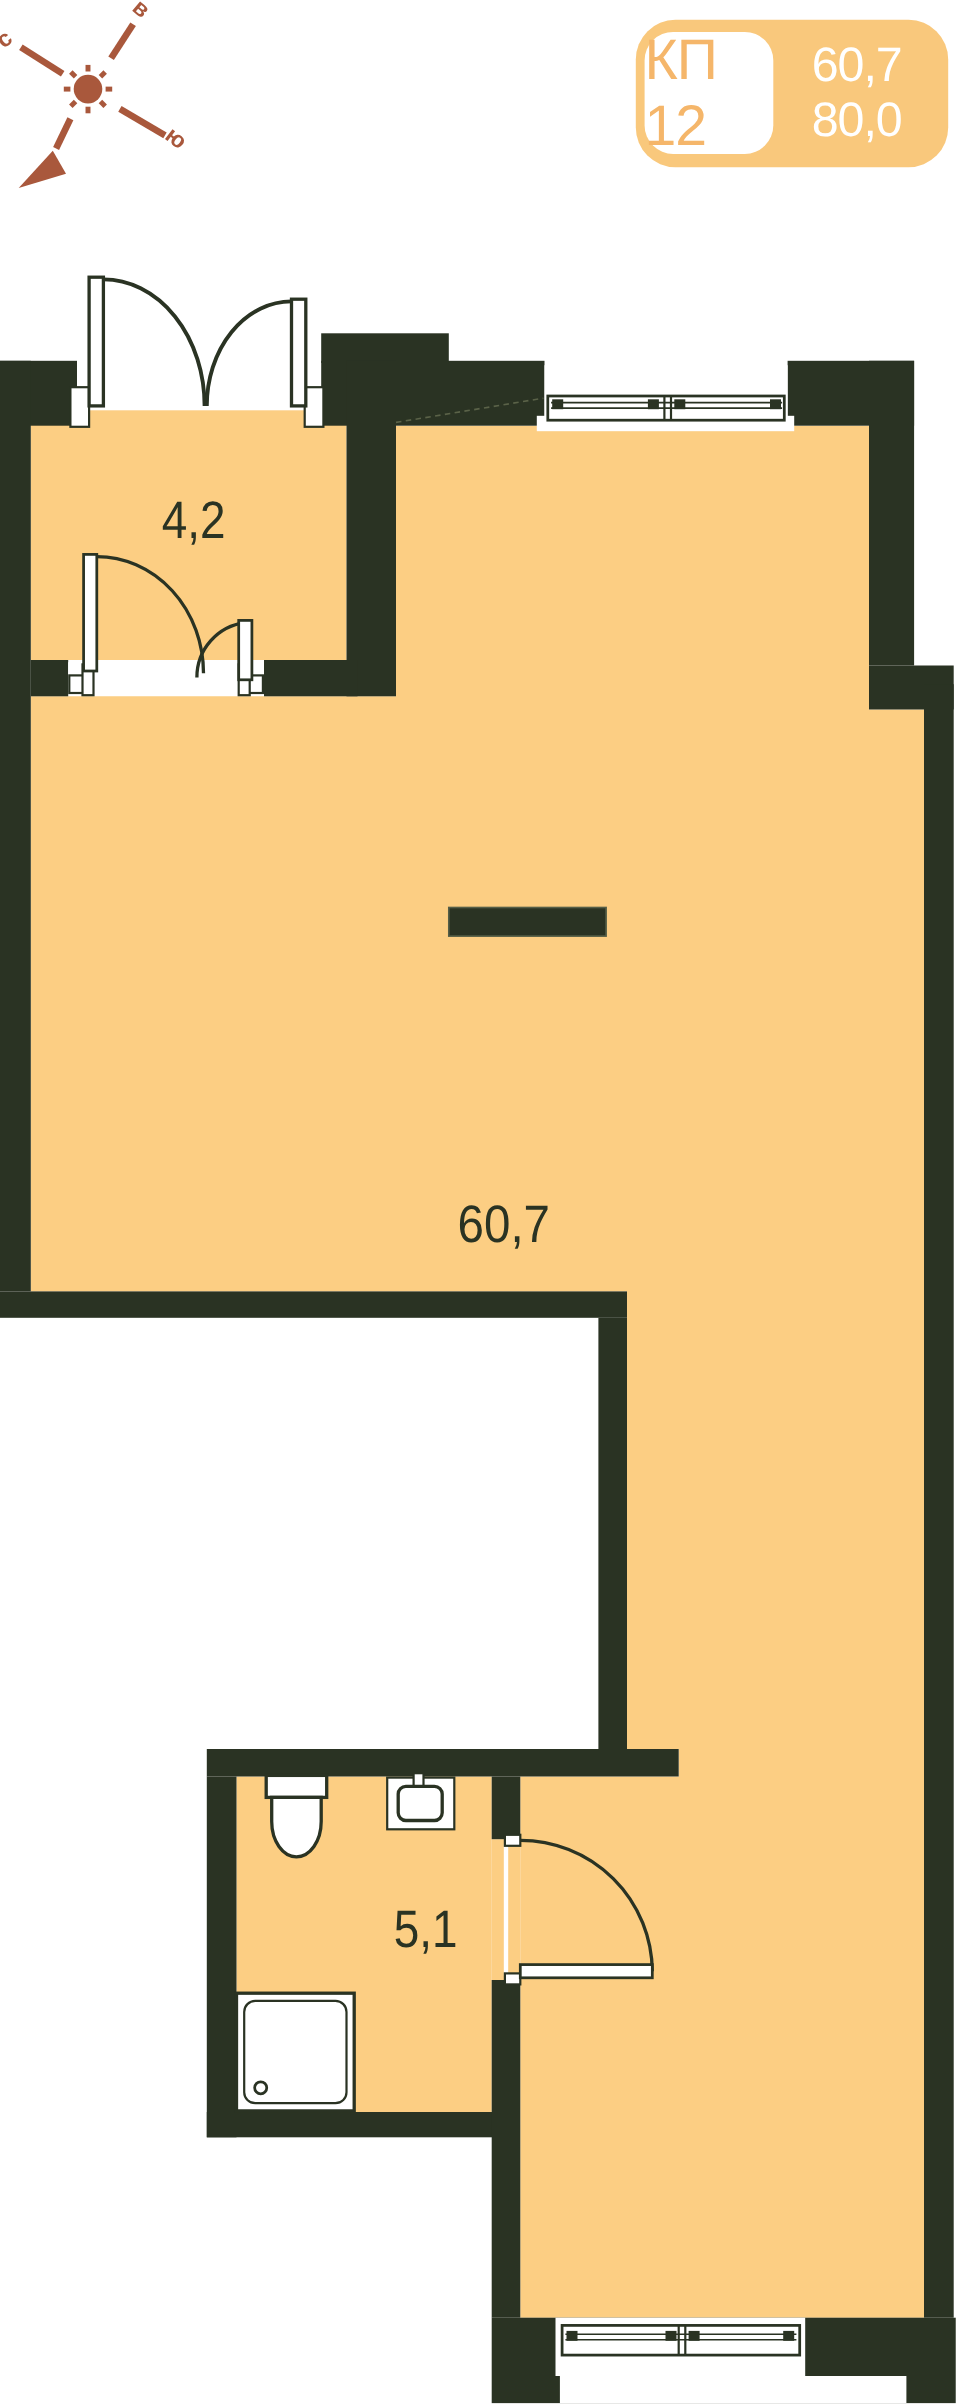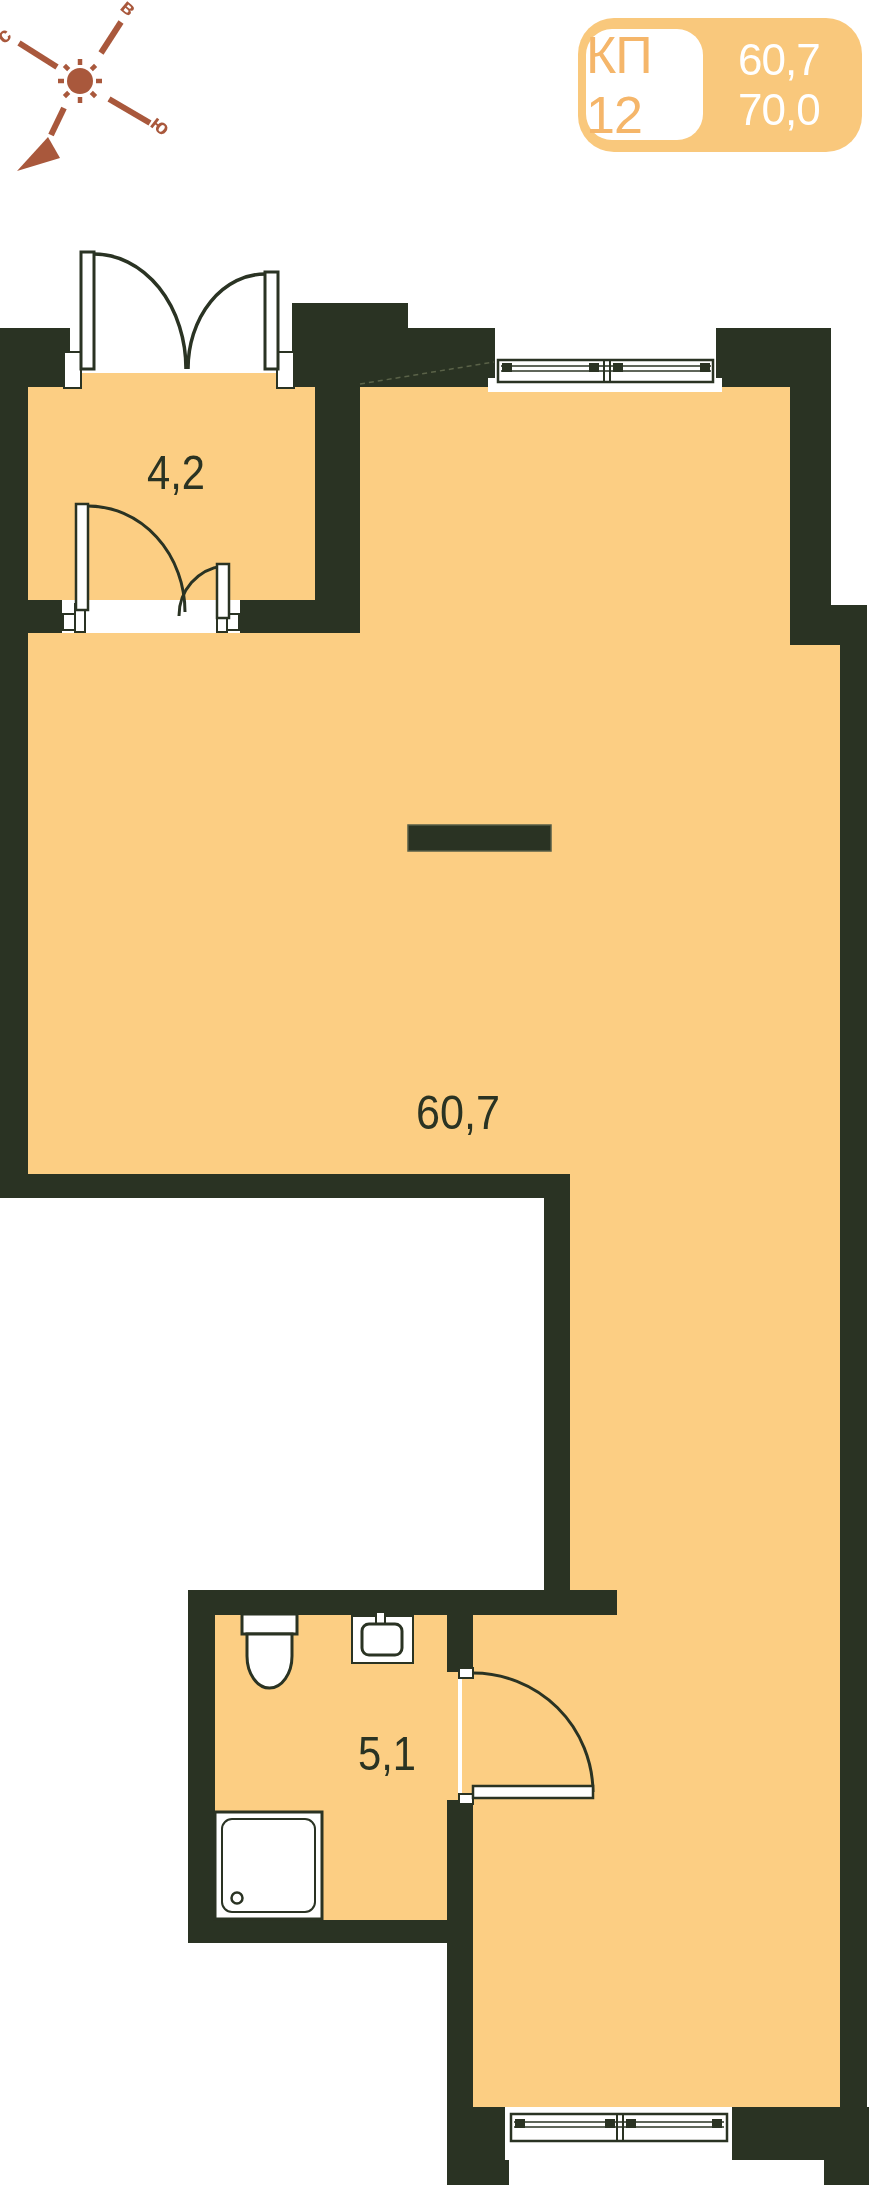--- a/index.html
+++ b/index.html
@@ -160,17 +160,17 @@
     <text class="room-label" x="458" y="1129" text-anchor="middle" textLength="84" lengthAdjust="spacingAndGlyphs">60,7</text>
     <text class="room-label" x="387" y="1770" text-anchor="middle" textLength="58" lengthAdjust="spacingAndGlyphs">5,1</text>
   </svg>
 
   <div class="badge">
     <div class="badge-chip">
       <span>КП 12</span>
     </div>
     <div class="badge-areas">
       <span>60,7</span>
-      <span>70,0</span>
+      <span>80,0</span>
     </div>
   </div>
 
 </div>
 
 </body></html>

